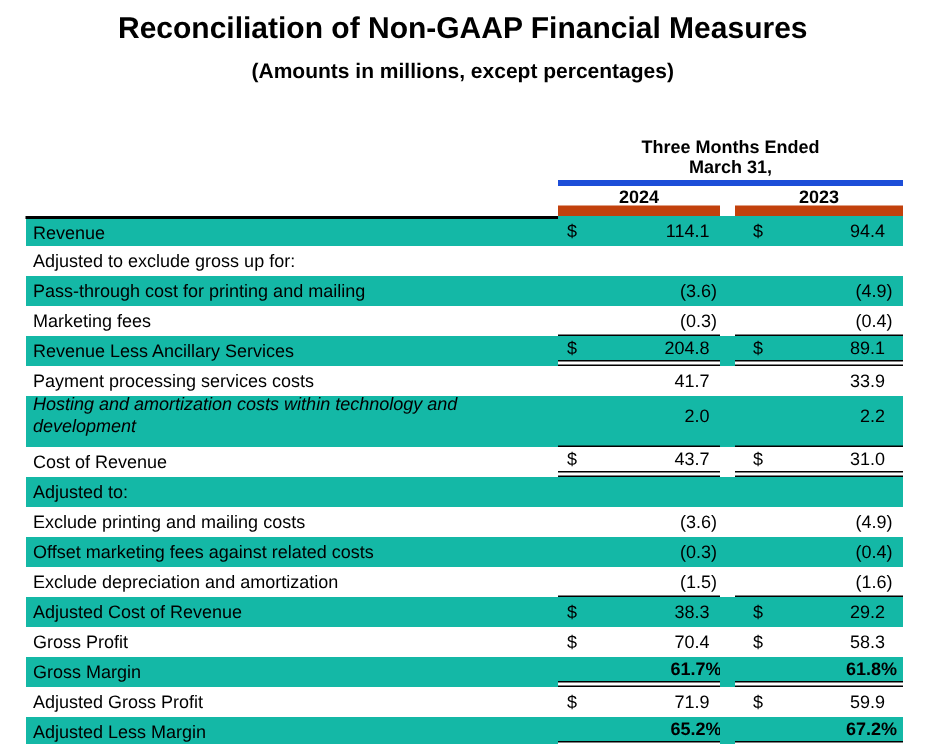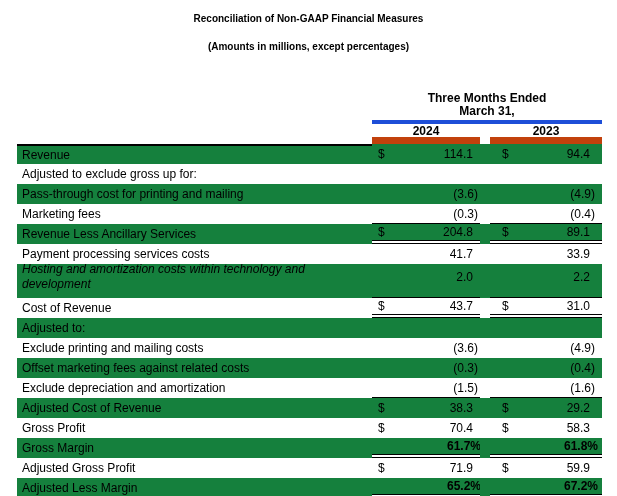--- a/index.html
+++ b/index.html
@@ -5,24 +5,24 @@
   html, body { margin: 0; padding: 0; }
   body {
     width: 617px; height: 496px;
     background: #ffffff;
     color: #000;
     font-family: "Liberation Sans", sans-serif;
     overflow: hidden;
   }
   .doc { padding-top: 10px; }
   .title {
-    text-align: center; font-weight: bold; font-size: 10px; line-height: 18px;
+    text-align: center; font-weight: bold; font-size: 20px; line-height: 18px;
   }
   .subtitle {
-    text-align: center; font-weight: bold; font-size: 10px; line-height: 18px;
+    text-align: center; font-weight: bold; font-size: 14px; line-height: 18px;
     margin-top: 10px;
   }
   .fin-table {
     margin: 36px 0 0 17px;
     width: 585px;
     font-size: 12px;
   }
   .fin-table, .fin-table * { box-sizing: border-box; }
 
   
@@ -39,21 +39,21 @@
     font-weight: bold; height: 20px;
     border-bottom: 7px solid #c2410c;
   }
   .year-1 { width: 108px; }
   .year-gap { width: 10px; }
   .year-2 { width: 112px; }
 
   
   .row { display: flex; height: 20px; }
   .row.tall { height: 34px; }
-  .row.hl > div { background: #15803d; background-clip: padding-box; }
+  .row.hl > div { background: #14b8a6; background-clip: padding-box; }
   .cell-label {
     width: 355px; padding-left: 5px;
     display: flex; align-items: center;
     white-space: pre-line; line-height: 15px;
   }
   .cell-label.top-line { border-top: 2px solid #000; }
   .row.tall .cell-label { align-items: flex-end; padding-bottom: 6px; font-style: italic; }
   .cell-val {
     display: flex; align-items: center; justify-content: space-between;
   }

